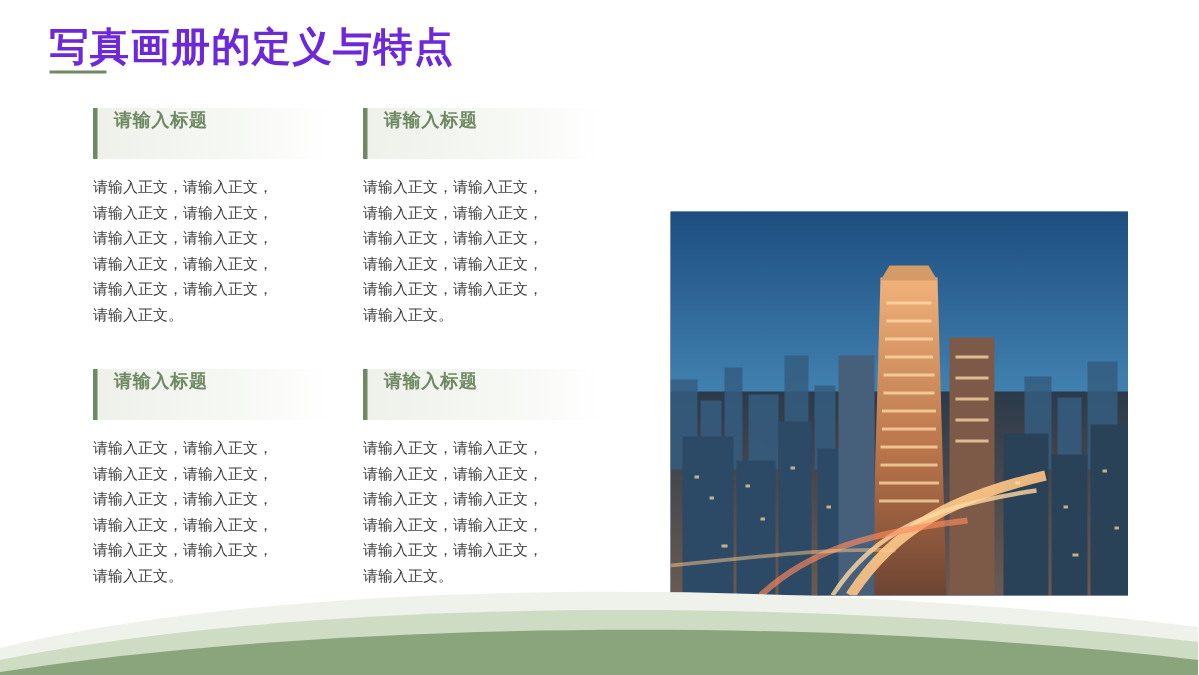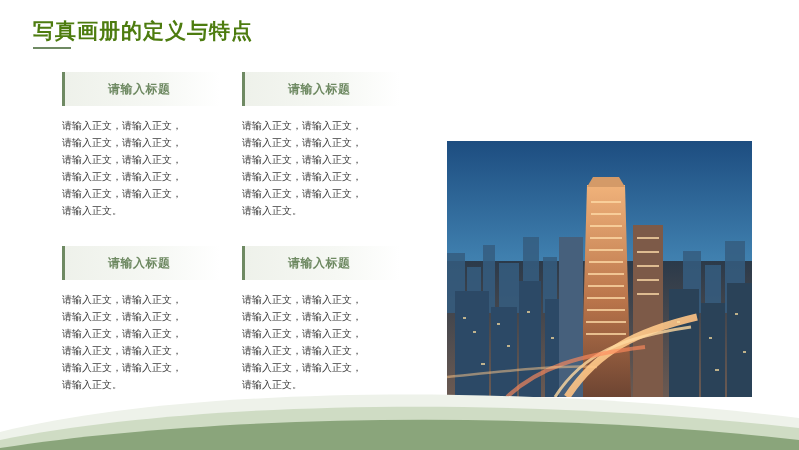--- a/index.html
+++ b/index.html
@@ -21,22 +21,22 @@
     overflow: hidden;
   }
 
   
   .title-wrap {
     position: absolute;
     left: 33px;
     top: 17px;
   }
   .slide-title {
-    font-size: 21px;
-    color: #4d7c0f;
+    font-size: 26px;
+    color: #6d28d9;
     font-weight: bold;
     letter-spacing: 1px;
     line-height: 28px;
     white-space: nowrap;
   }
   .title-underline {
     margin-top: 2px;
     width: 38px;
     height: 2px;
     background: #6f8a63;
@@ -58,22 +58,21 @@
     margin-right: 22px;
   }
   .cell:last-child {
     margin-right: 0;
   }
   .card-head {
     position: relative;
     height: 34px;
     background: linear-gradient(to right, #eef1ea 0%, #f6f8f4 60%, #ffffff 100%);
     display: flex;
-    align-items: center;
-    padding-left: 32px;
+    align-items: flex-start;
   }
   .card-head::before {
     content: "";
     position: absolute;
     left: 0;
     top: 0;
     bottom: 0;
     width: 3px;
     background: #6f8a63;
   }

